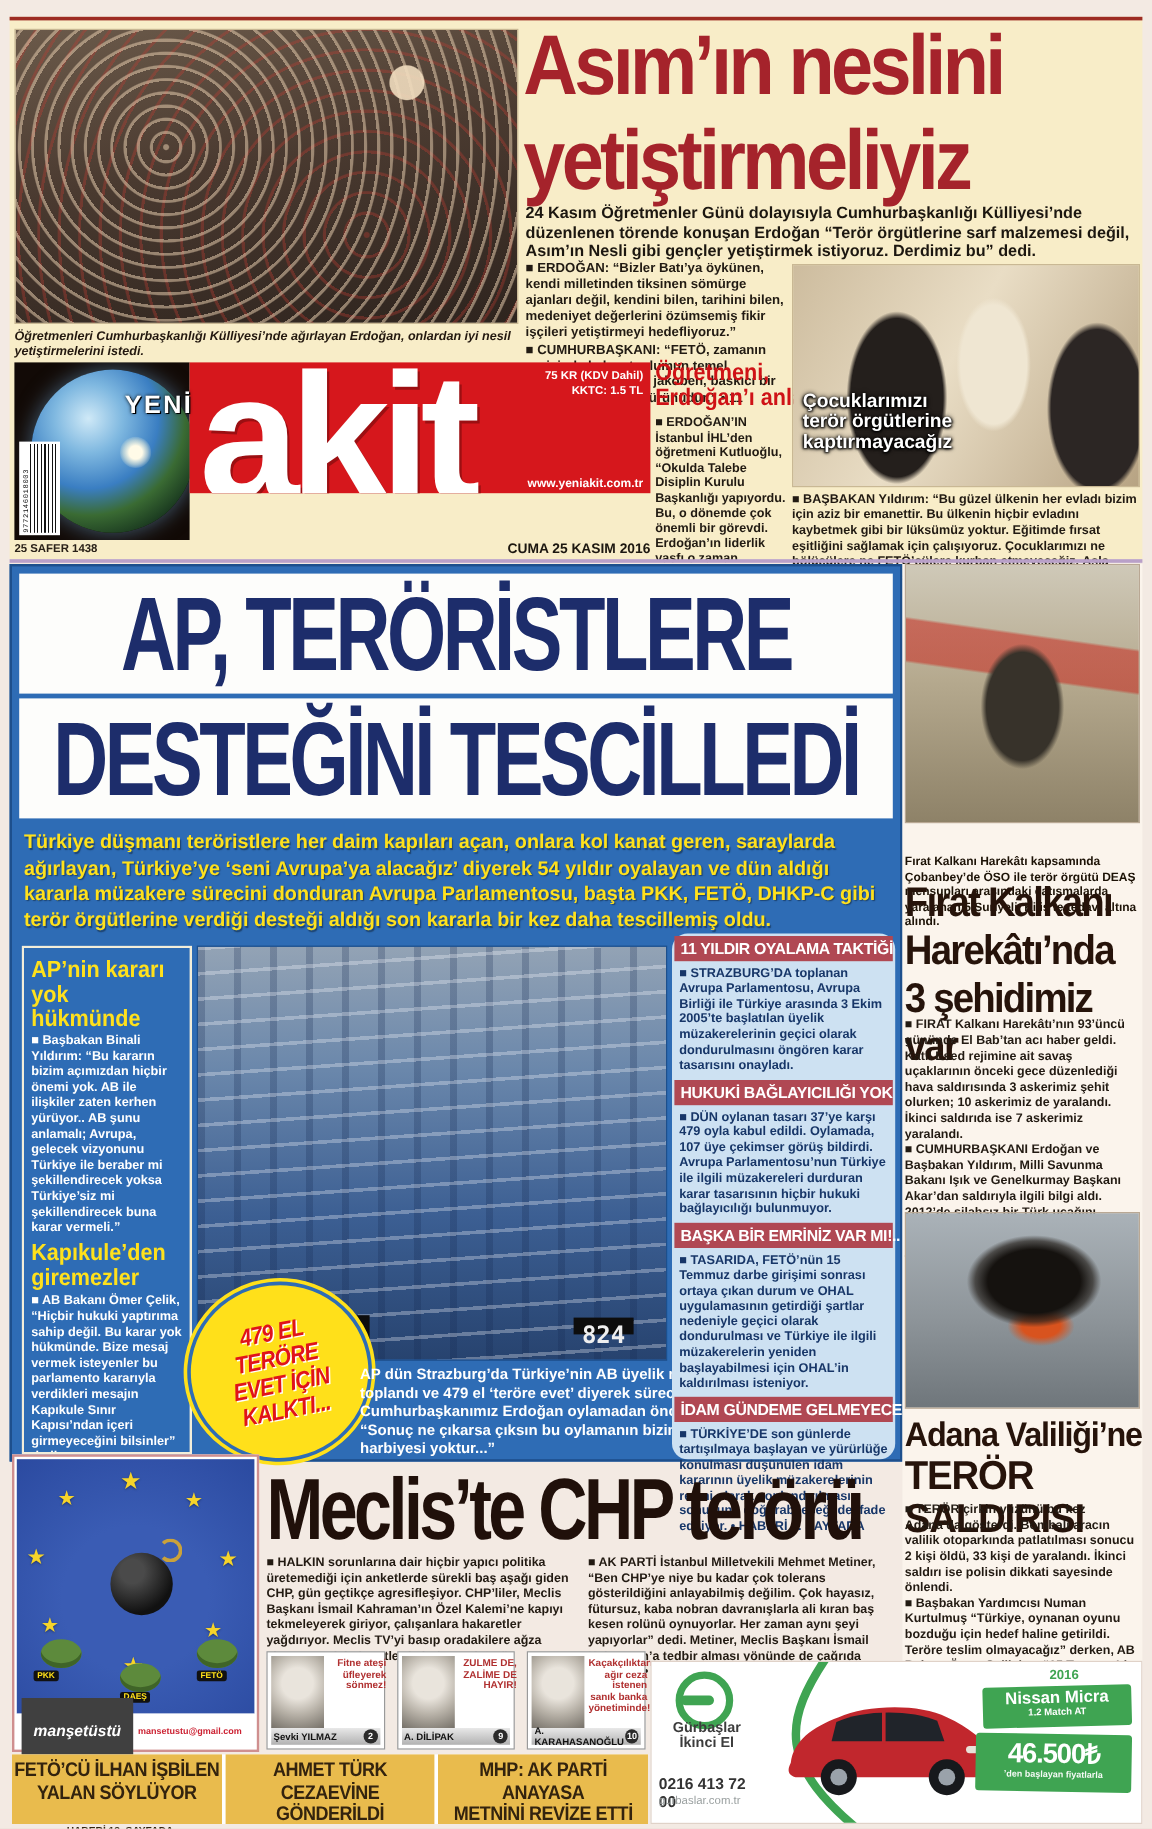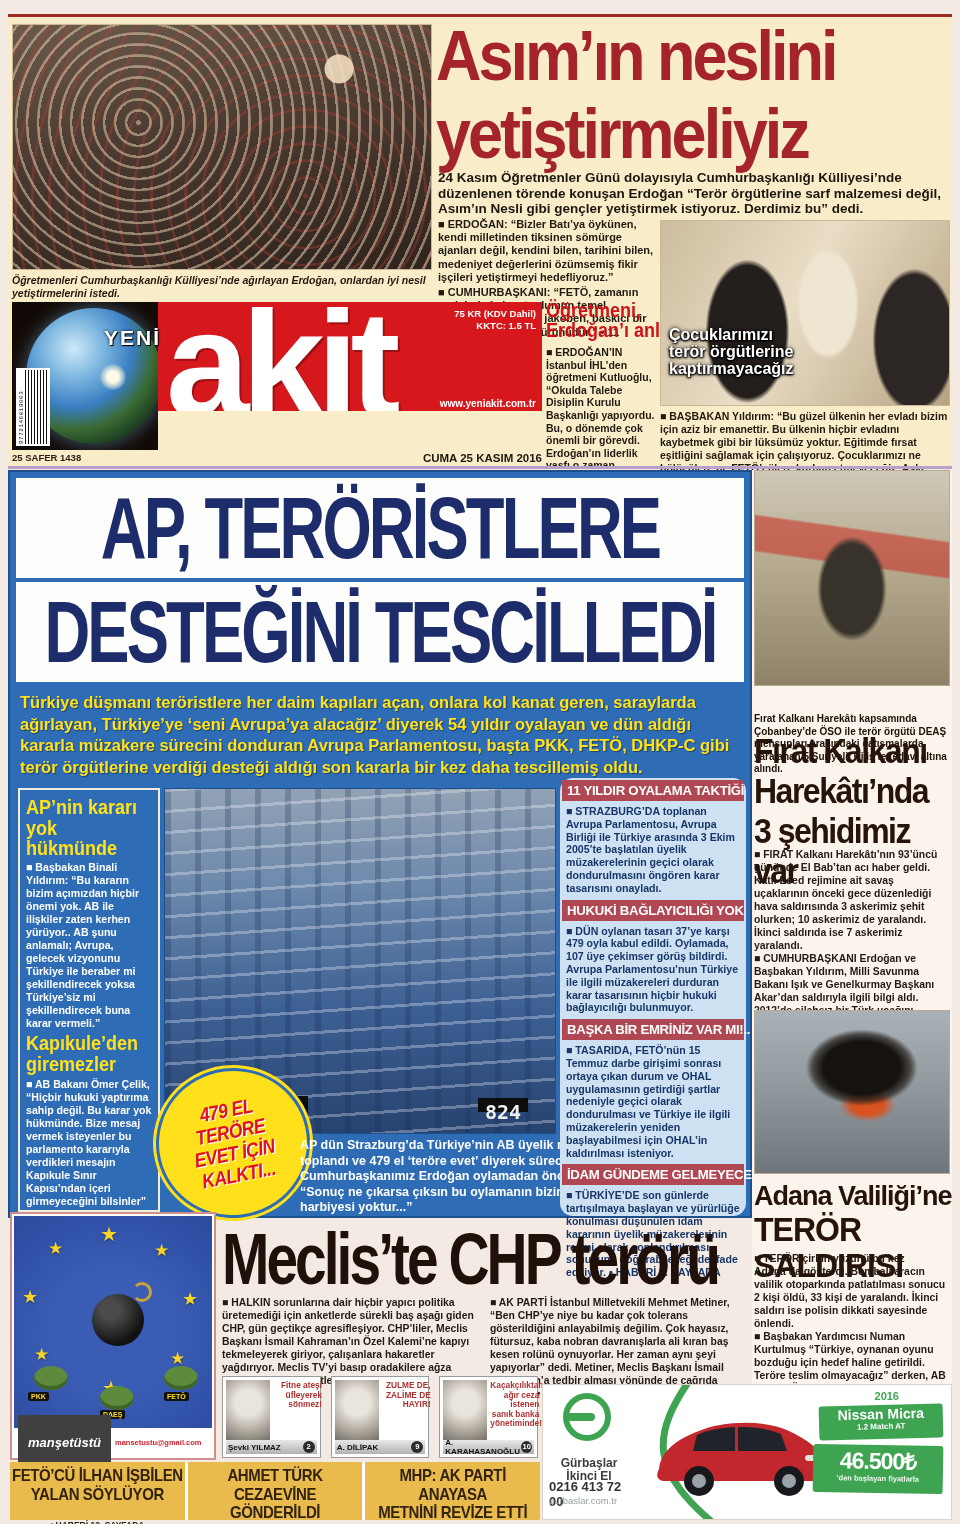--- a/index.html
+++ b/index.html
@@ -192,21 +192,21 @@
   .gold-cell .r { font-size:8.5px; font-weight:bold; color:#33230e; margin-top:20px; }
 
   
   .ad { left:542px; top:1384px; width:410px; height:136px; background:#fff;
     border:1px solid #e0d2c8; overflow:hidden; }
   .ad svg.curve { position:absolute; left:0; top:0; }
   .g-logo { position:absolute; left:20px; top:8px; width:48px; height:48px; border-radius:50%;
     border:6px solid #3fa452; }
   .g-logo::after { content:""; position:absolute; left:-2px; top:14px; width:28px; height:8px;
     background:#3fa452; border-radius:4px; }
-  .ad-brand { position:absolute; left:6px; top:72px; width:80px; text-align:center;
+  .ad-brand { position:absolute; left:6px; top:48px; width:80px; text-align:center;
     font-size:12px; font-weight:900; color:#3c3c3c; line-height:13px; white-space:pre-line; }
   .ad-phone { position:absolute; left:6px; top:94px; width:90px; font-size:13px; font-weight:900;
     color:#333; }
   .ad-site { position:absolute; left:6px; top:110px; width:90px; font-size:9.5px; color:#9aa0a0; }
   .ad-car { position:absolute; left:104px; top:14px; }
   .ad-year { position:absolute; right:52px; top:5px; color:#3fa452; font-size:11px; font-weight:900; }
   .ad-model { position:absolute; right:8px; top:20px; width:124px; height:34px; background:#3fa452;
     color:#fff; text-align:center; border-radius:3px; transform:rotate(-1.5deg); padding-top:2px; }
   .ad-model .m1 { font-size:14px; font-weight:900; line-height:15px; }
   .ad-model .m2 { font-size:8px; font-weight:bold; }

